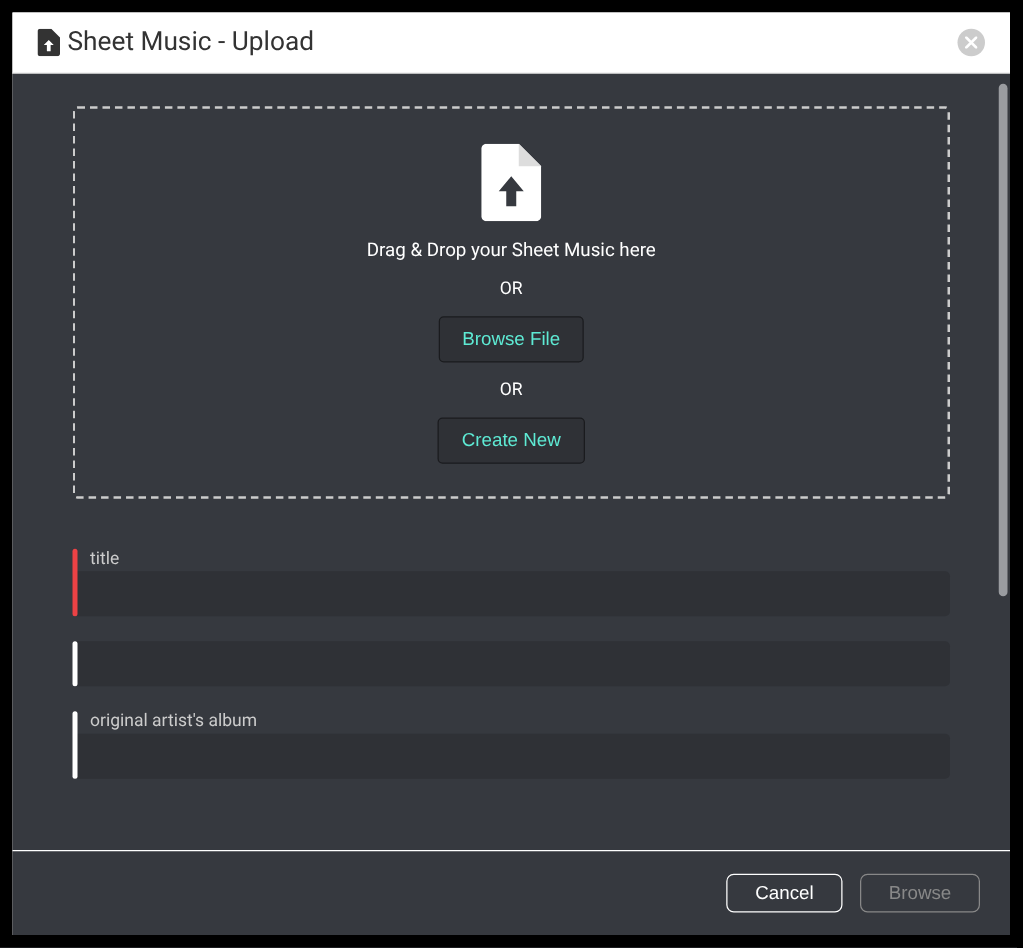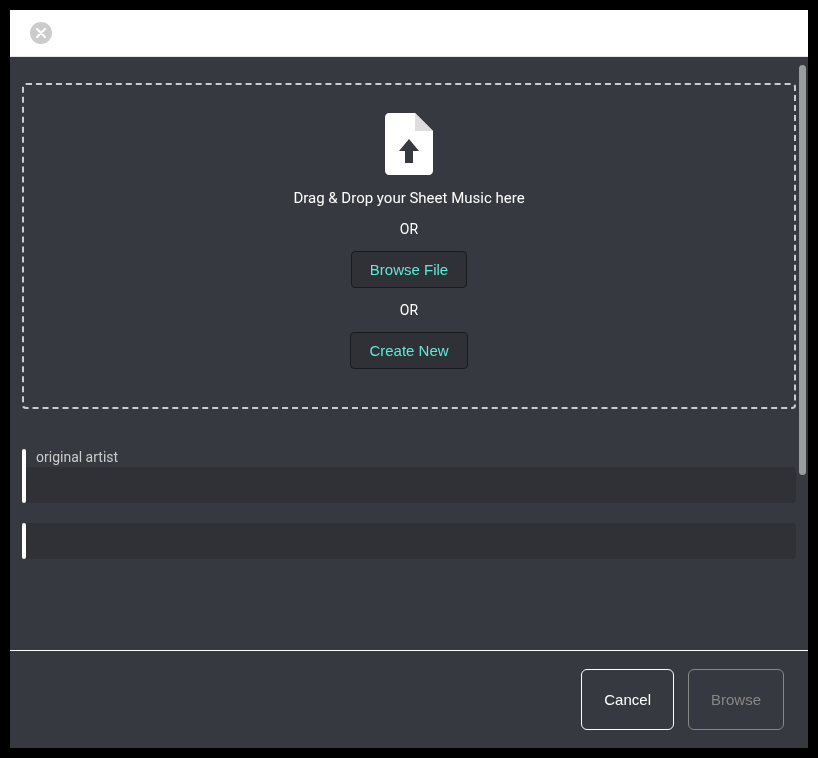--- a/index.html
+++ b/index.html
@@ -65,21 +65,21 @@
       align-items: center;
       justify-content: center;
       font-size: 14px;
       cursor: pointer;
       border: none;
     }
 
     .modal-body {
       flex: 1;
       background: #36393f;
-      padding: 26px 12px;
+      padding: 26px 48px;
       overflow-y: auto;
       position: relative;
     }
 
     .scrollbar-track {
       position: absolute;
       top: 8px;
       right: 2px;
       width: 7px;
       height: 410px;
@@ -119,21 +119,21 @@
       border: 1px solid #1a1b1e;
       border-radius: 4px;
       padding: 9px 18px;
       font-size: 15px;
       cursor: pointer;
       margin-bottom: 14px;
       display: inline-block;
     }
 
     .action-btn:last-child {
-      margin-bottom: 12px;
+      margin-bottom: 0;
     }
 
     .form-group {
       position: relative;
       margin-bottom: 20px;
     }
 
     .form-label {
       color: #ccc;
       font-size: 14px;
@@ -173,21 +173,21 @@
     .modal-footer {
       background: #36393f;
       border-top: 1px solid #fff;
       padding: 18px 24px;
       display: flex;
       justify-content: flex-end;
       gap: 14px;
     }
 
     .footer-btn {
-      padding: 21px 22px;
+      padding: 6px 22px;
       border-radius: 6px;
       font-size: 15px;
       cursor: pointer;
       background: transparent;
     }
 
     .cancel-btn {
       border: 1px solid #fff;
       color: #fff;
     }
@@ -196,20 +196,28 @@
       border: 1px solid #888;
       color: #888;
     }
   </style>
 </head>
 <body>
 
 <div class="modal">
 
   <div class="modal-header">
+    <div class="modal-title-wrap">
+      <span class="upload-title-icon">
+        <svg viewBox="0 0 18 22" fill="#333">
+          <path d="M11 0 H2 C1 0 0 1 0 2 V20 C0 21 1 22 2 22 H16 C17 22 18 21 18 20 V7 L11 0 Z M11 1 V6 H17 M9 9 L13 13 H10.5 V18 H7.5 V13 H5 Z"></path>
+        </svg>
+      </span>
+      <h2 class="modal-title">Sheet Music - Upload</h2>
+    </div>
     <button class="close-btn">
       <span>
         <svg width="10" height="10" viewBox="0 0 10 10">
           <path d="M1 1 L9 9 M9 1 L1 9" stroke="#fff" stroke-width="2" stroke-linecap="round"></path>
         </svg>
       </span>
     </button>
   </div>
 
   <div class="modal-body">
@@ -223,29 +231,34 @@
           <path d="M24 26 L34 38 H28 V50 H20 V38 H14 Z" fill="#36393f"></path>
         </svg>
       </span>
       <div class="dropzone-text">Drag &amp; Drop your Sheet Music here</div>
       <div class="or-text">OR</div>
       <button class="action-btn">Browse File</button>
       <div class="or-text">OR</div>
       <button class="action-btn">Create New</button>
     </div>
 
+    <div class="form-group">
+      <div class="field-indicator required"></div>
+      <label class="form-label">title</label>
+      <input class="form-input" type="text" style="">
+    </div>
 
     <div class="form-group">
       <div class="field-indicator optional"></div>
-      <label class="form-label">original artist</label>
       <input class="form-input" type="text" style="">
     </div>
 
     <div class="form-group">
       <div class="field-indicator optional"></div>
+      <label class="form-label">original artist's album</label>
       <input class="form-input" type="text" style="">
     </div>
 
 
   </div>
 
   <div class="modal-footer">
     <button class="footer-btn cancel-btn">Cancel</button>
     <button class="footer-btn submit-btn">Browse</button>
   </div>

